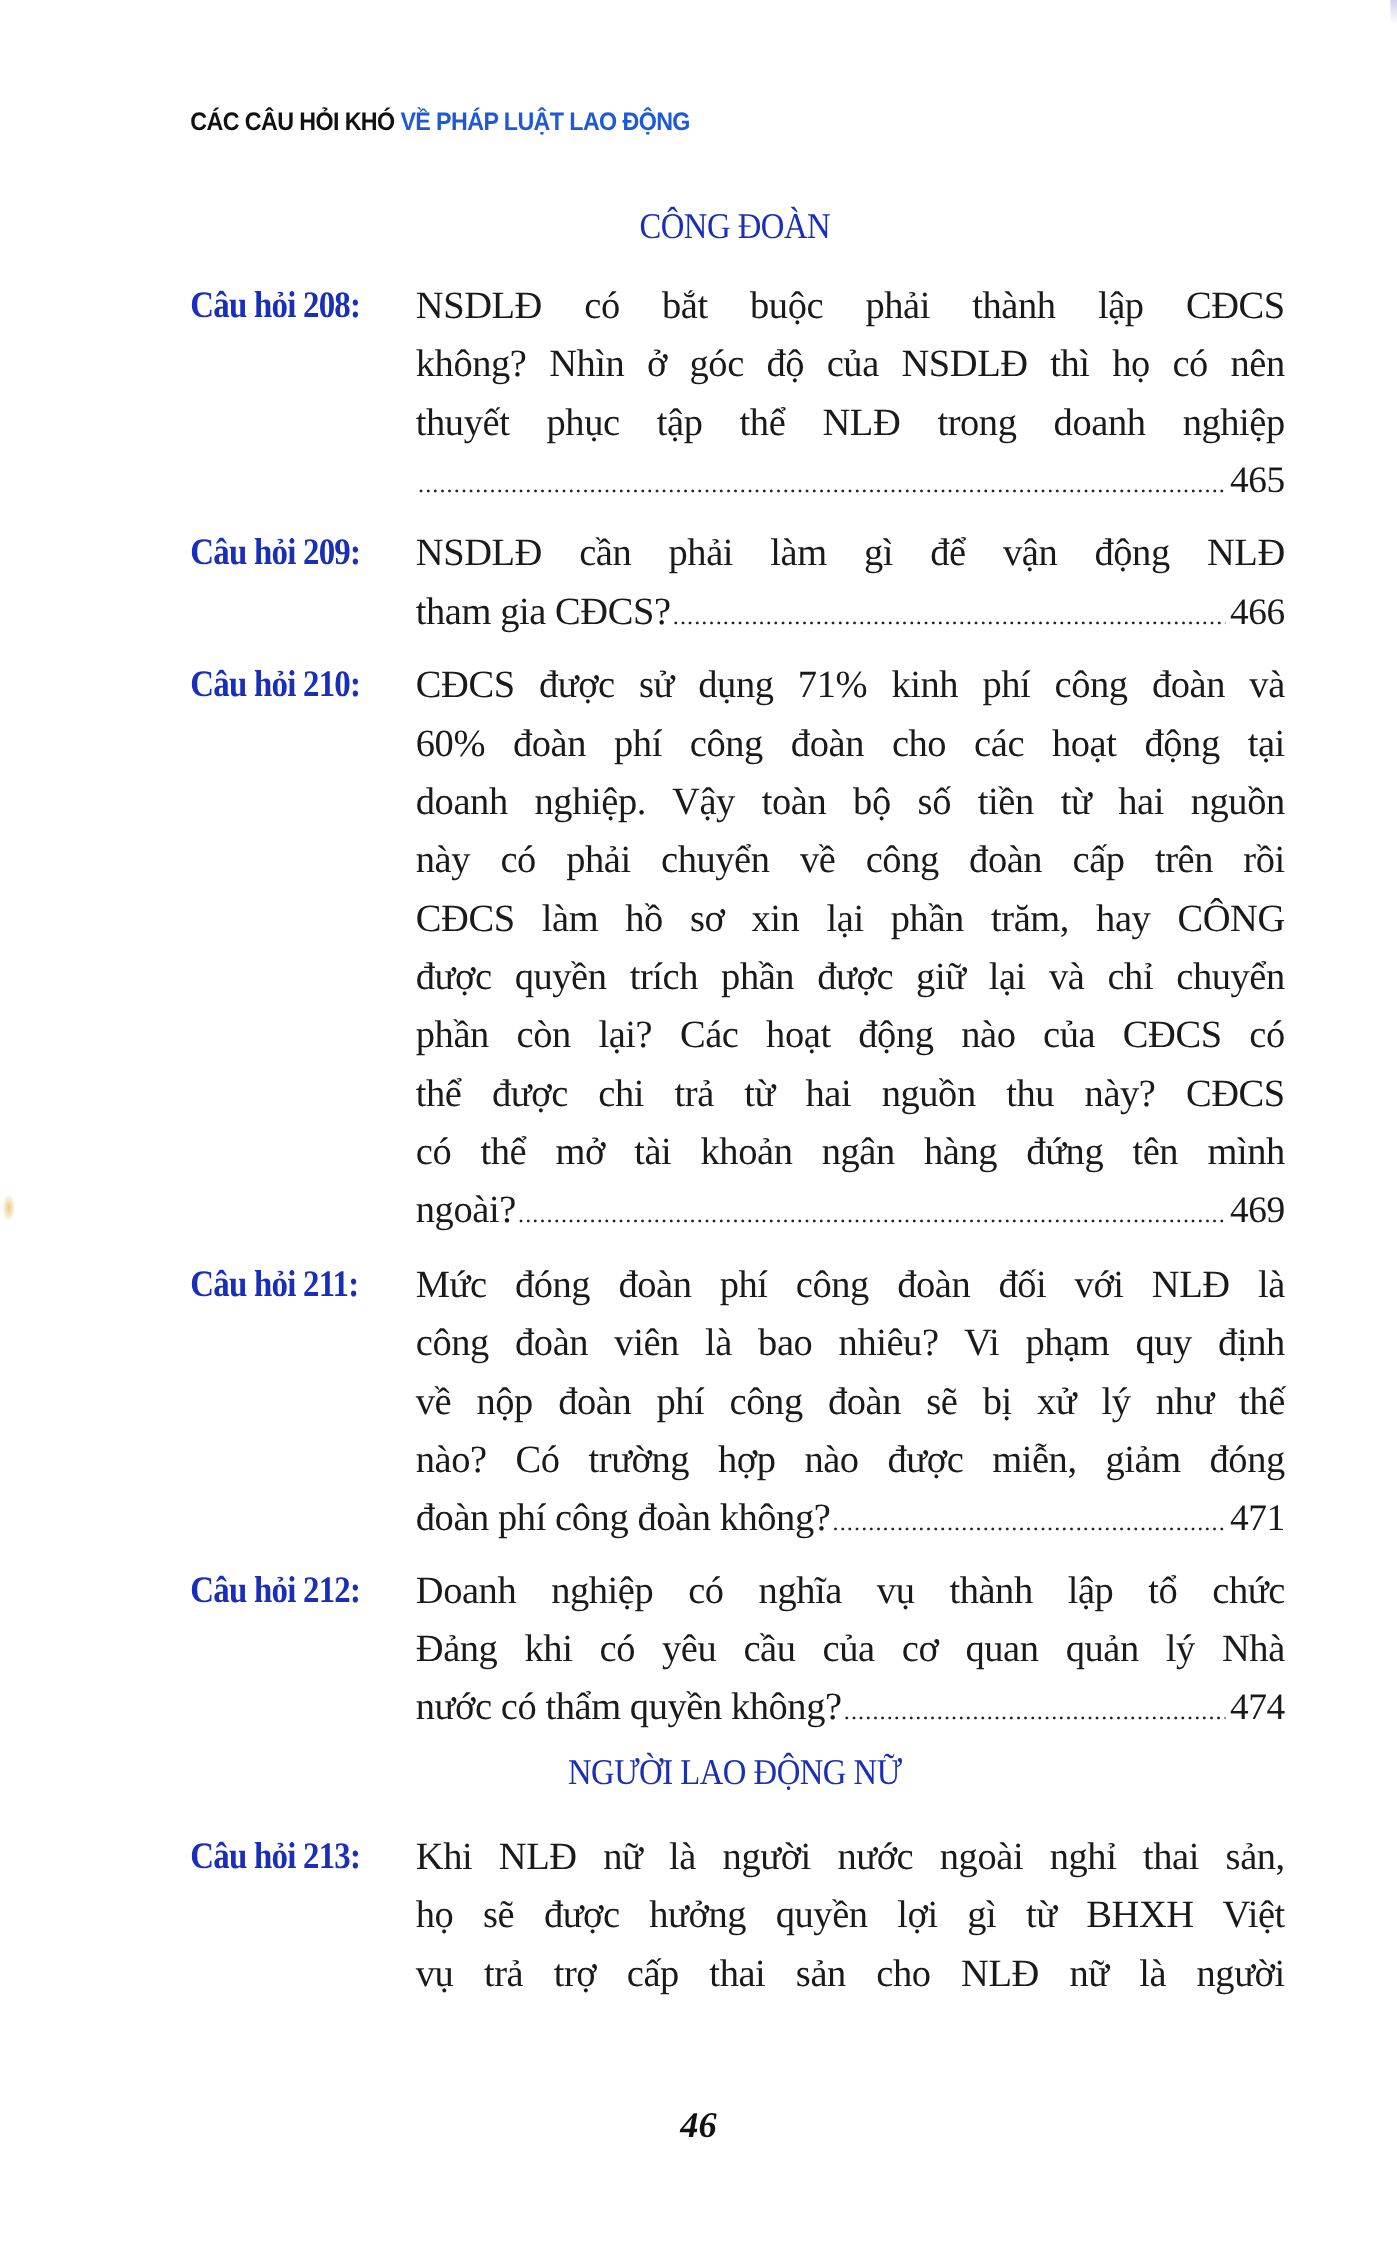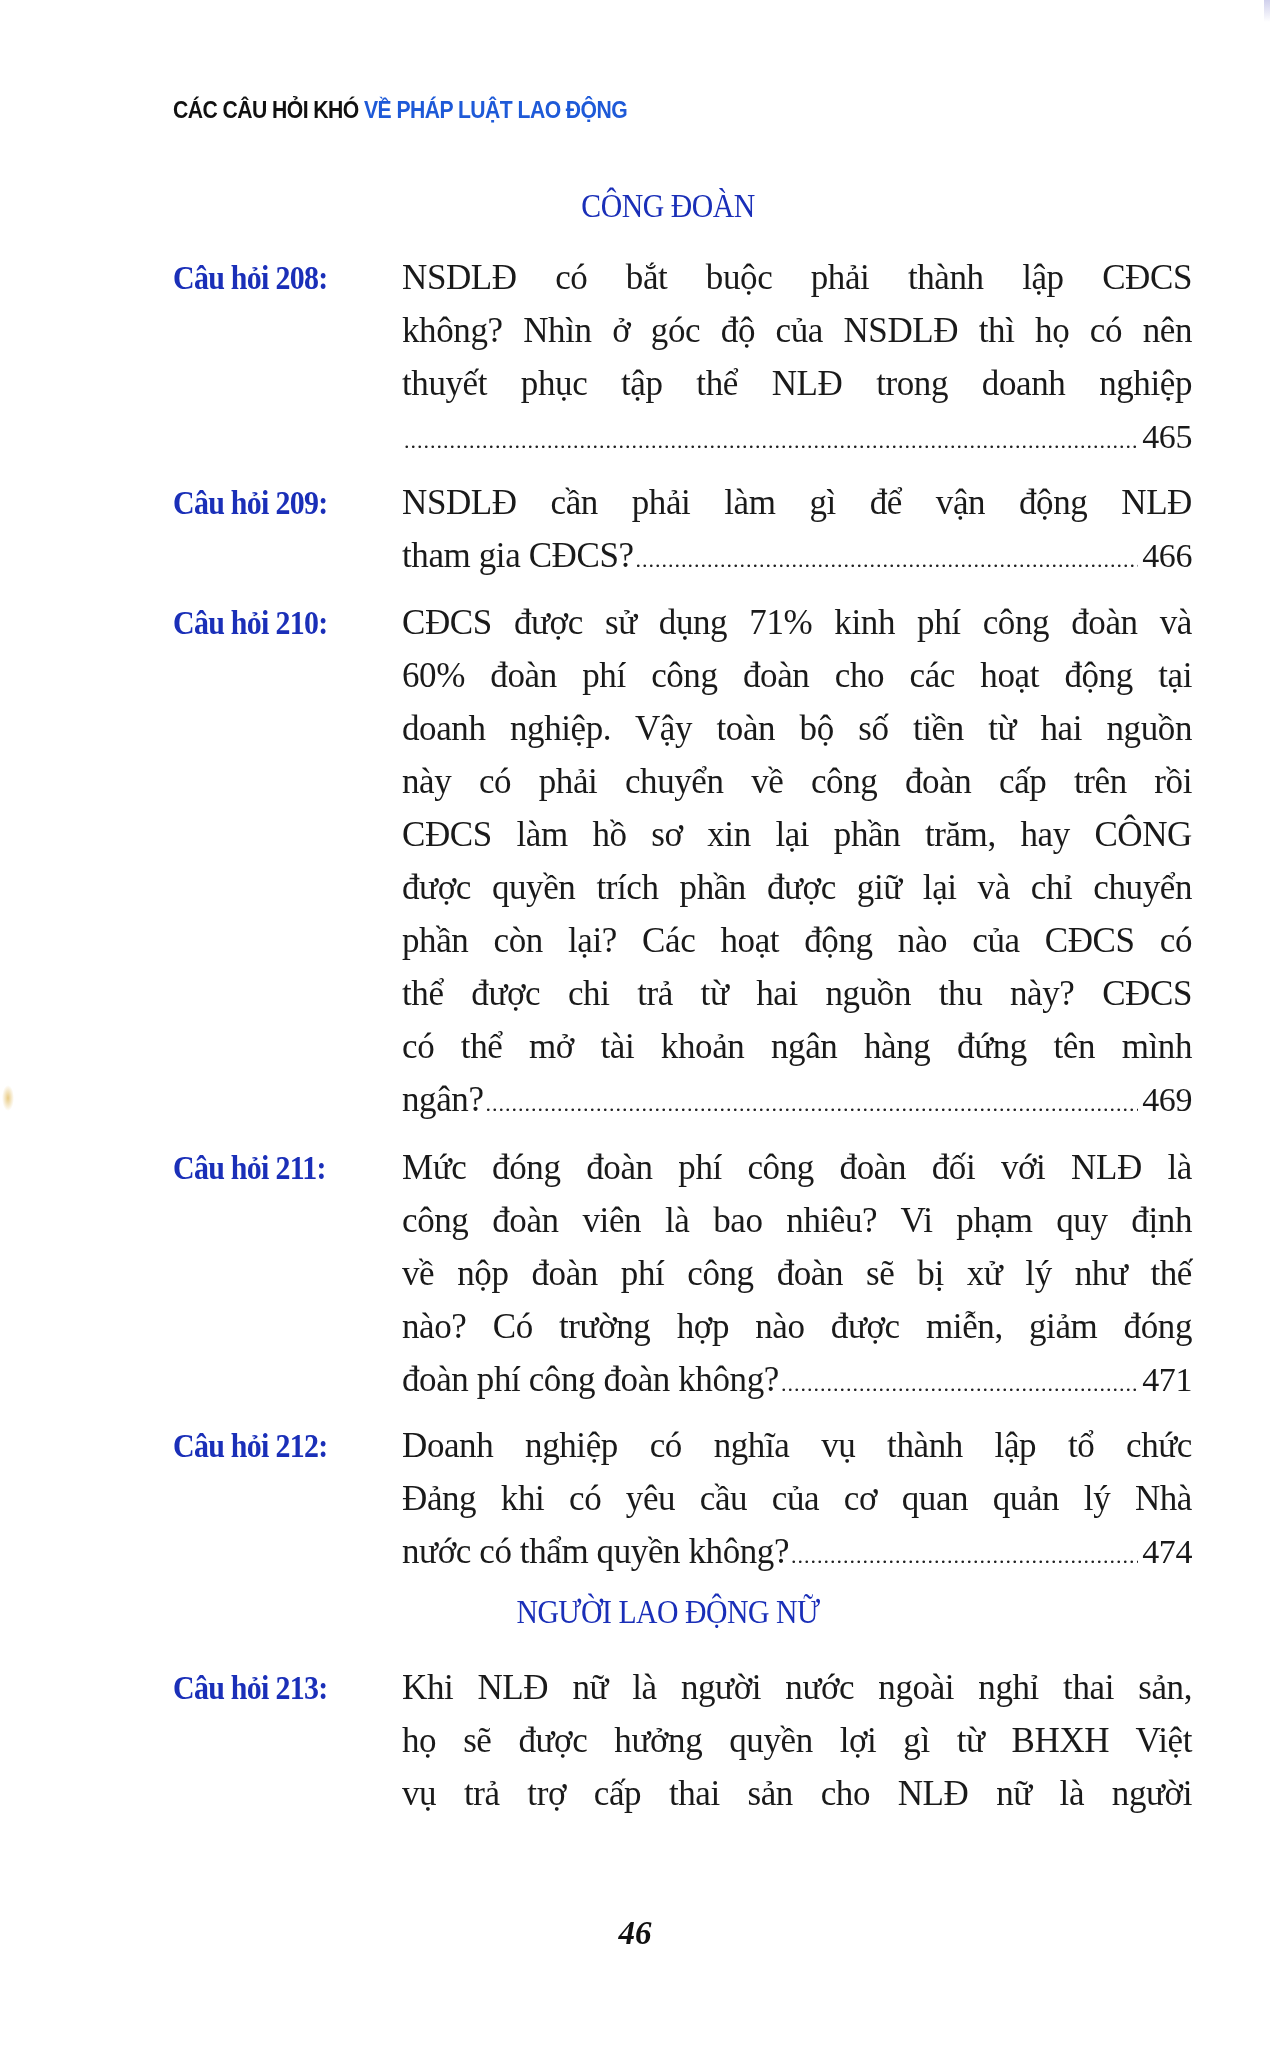--- a/index.html
+++ b/index.html
@@ -28,21 +28,21 @@
     color:#1a2fb8; font-size:33px; letter-spacing:-0.5px;
     transform:scaleX(0.9); transform-origin:center center;
   }
   .entry { position:absolute; left:173px; width:1000px; }
   .entry-label {
     position:absolute; left:0; top:0; color:#1a2fb8; font-weight:bold;
     font-size:34px; white-space:nowrap; letter-spacing:-0.8px;
     transform:scaleX(0.88); transform-origin:left center;
   }
   .entry-body {
-    position:absolute; left:205px; top:0; width:790px;margin-left:24px;
+    position:absolute; left:205px; top:0; width:790px;
   }
   .line {
     height:53px; line-height:53px; font-size:35px; white-space:nowrap;
     letter-spacing:-0.4px; position:relative;
   }
   .line.justify {
     text-align:justify; text-align-last:justify;
   }
   .line.last {
     display:flex; align-items:baseline;
@@ -104,21 +104,21 @@
     <div class="line justify">CĐCS được sử dụng 71% kinh phí công đoàn và</div>
     <div class="line justify">60% đoàn phí công đoàn cho các hoạt động tại</div>
     <div class="line justify">doanh nghiệp. Vậy toàn bộ số tiền từ hai nguồn</div>
     <div class="line justify">này có phải chuyển về công đoàn cấp trên rồi</div>
     <div class="line justify">CĐCS làm hồ sơ xin lại phần trăm, hay CÔNG</div>
     <div class="line justify">được quyền trích phần được giữ lại và chỉ chuyển</div>
     <div class="line justify">phần còn lại? Các hoạt động nào của CĐCS có</div>
     <div class="line justify">thể được chi trả từ hai nguồn thu này? CĐCS</div>
     <div class="line justify">có thể mở tài khoản ngân hàng đứng tên mình</div>
     <div class="line last">
-      <span class="txt">ngân?</span>
+      <span class="txt">ngoài?</span>
       <span class="dots"></span>
       <span class="pg">469</span>
     </div>
   </div>
 </div>
 
 <div class="entry" style="top:1141px;">
   <div class="entry-label" style="line-height:53px;">Câu hỏi 211:</div>
   <div class="entry-body">
     <div class="line justify">Mức đóng đoàn phí công đoàn đối với NLĐ là</div>

